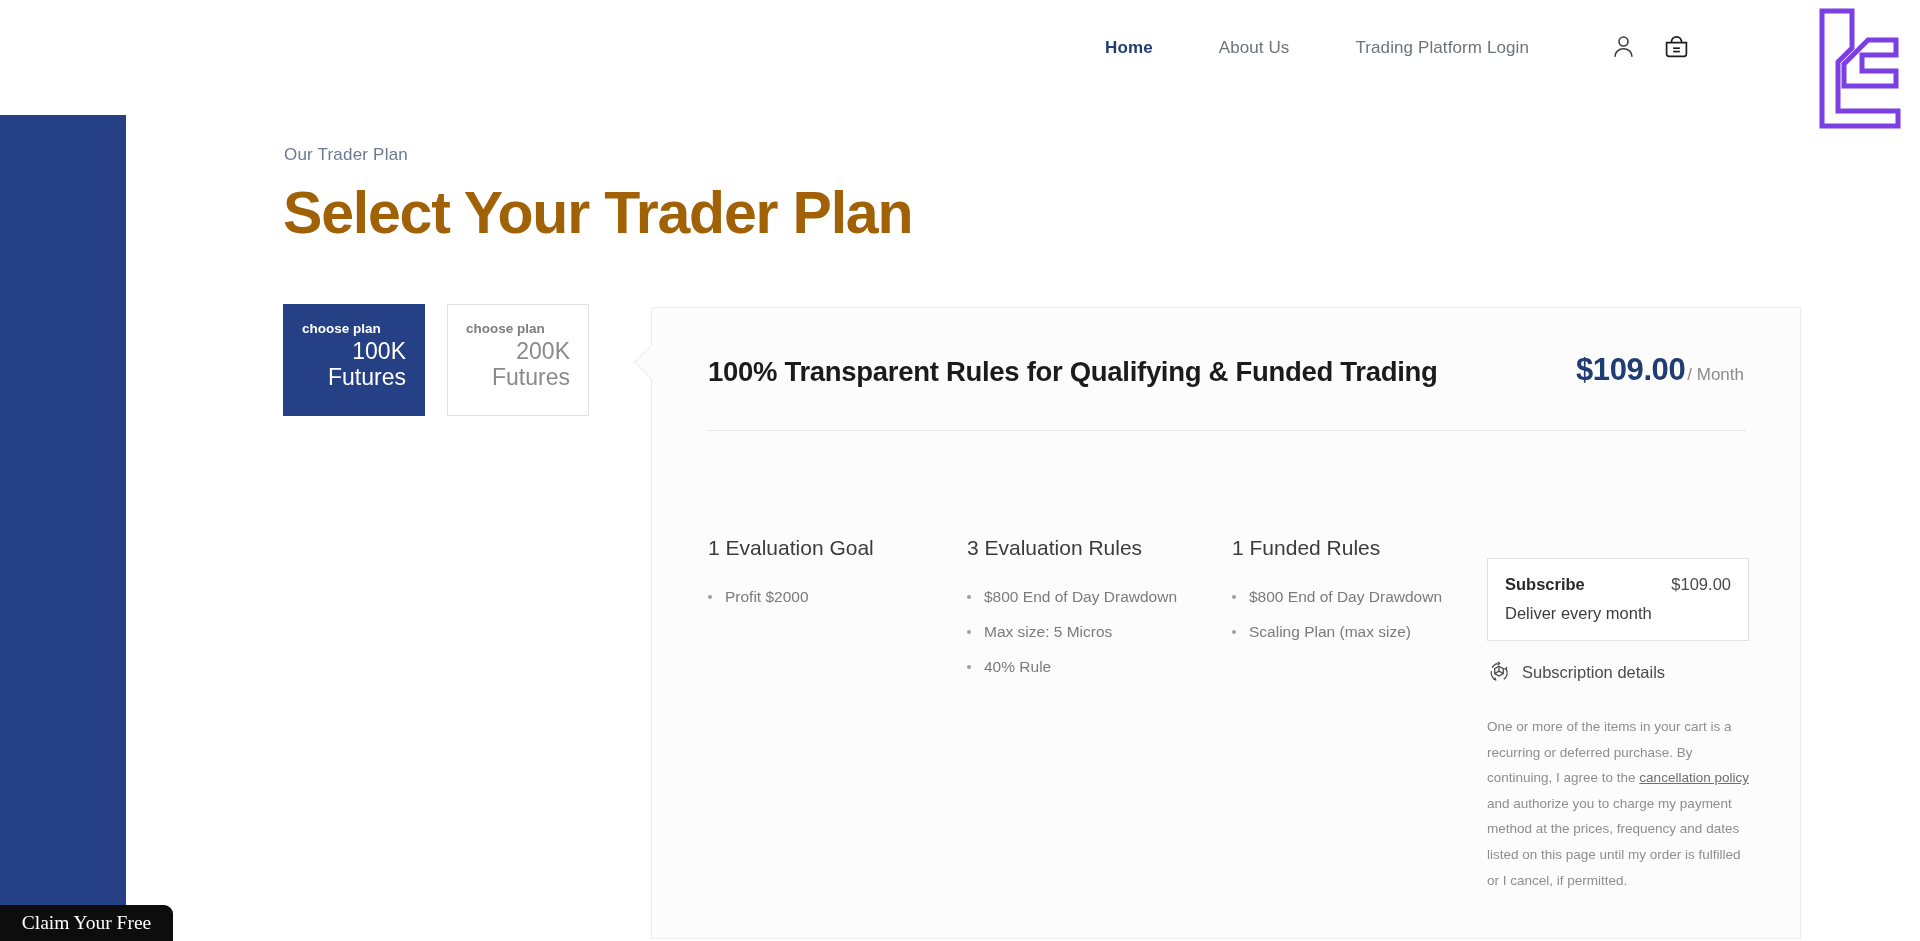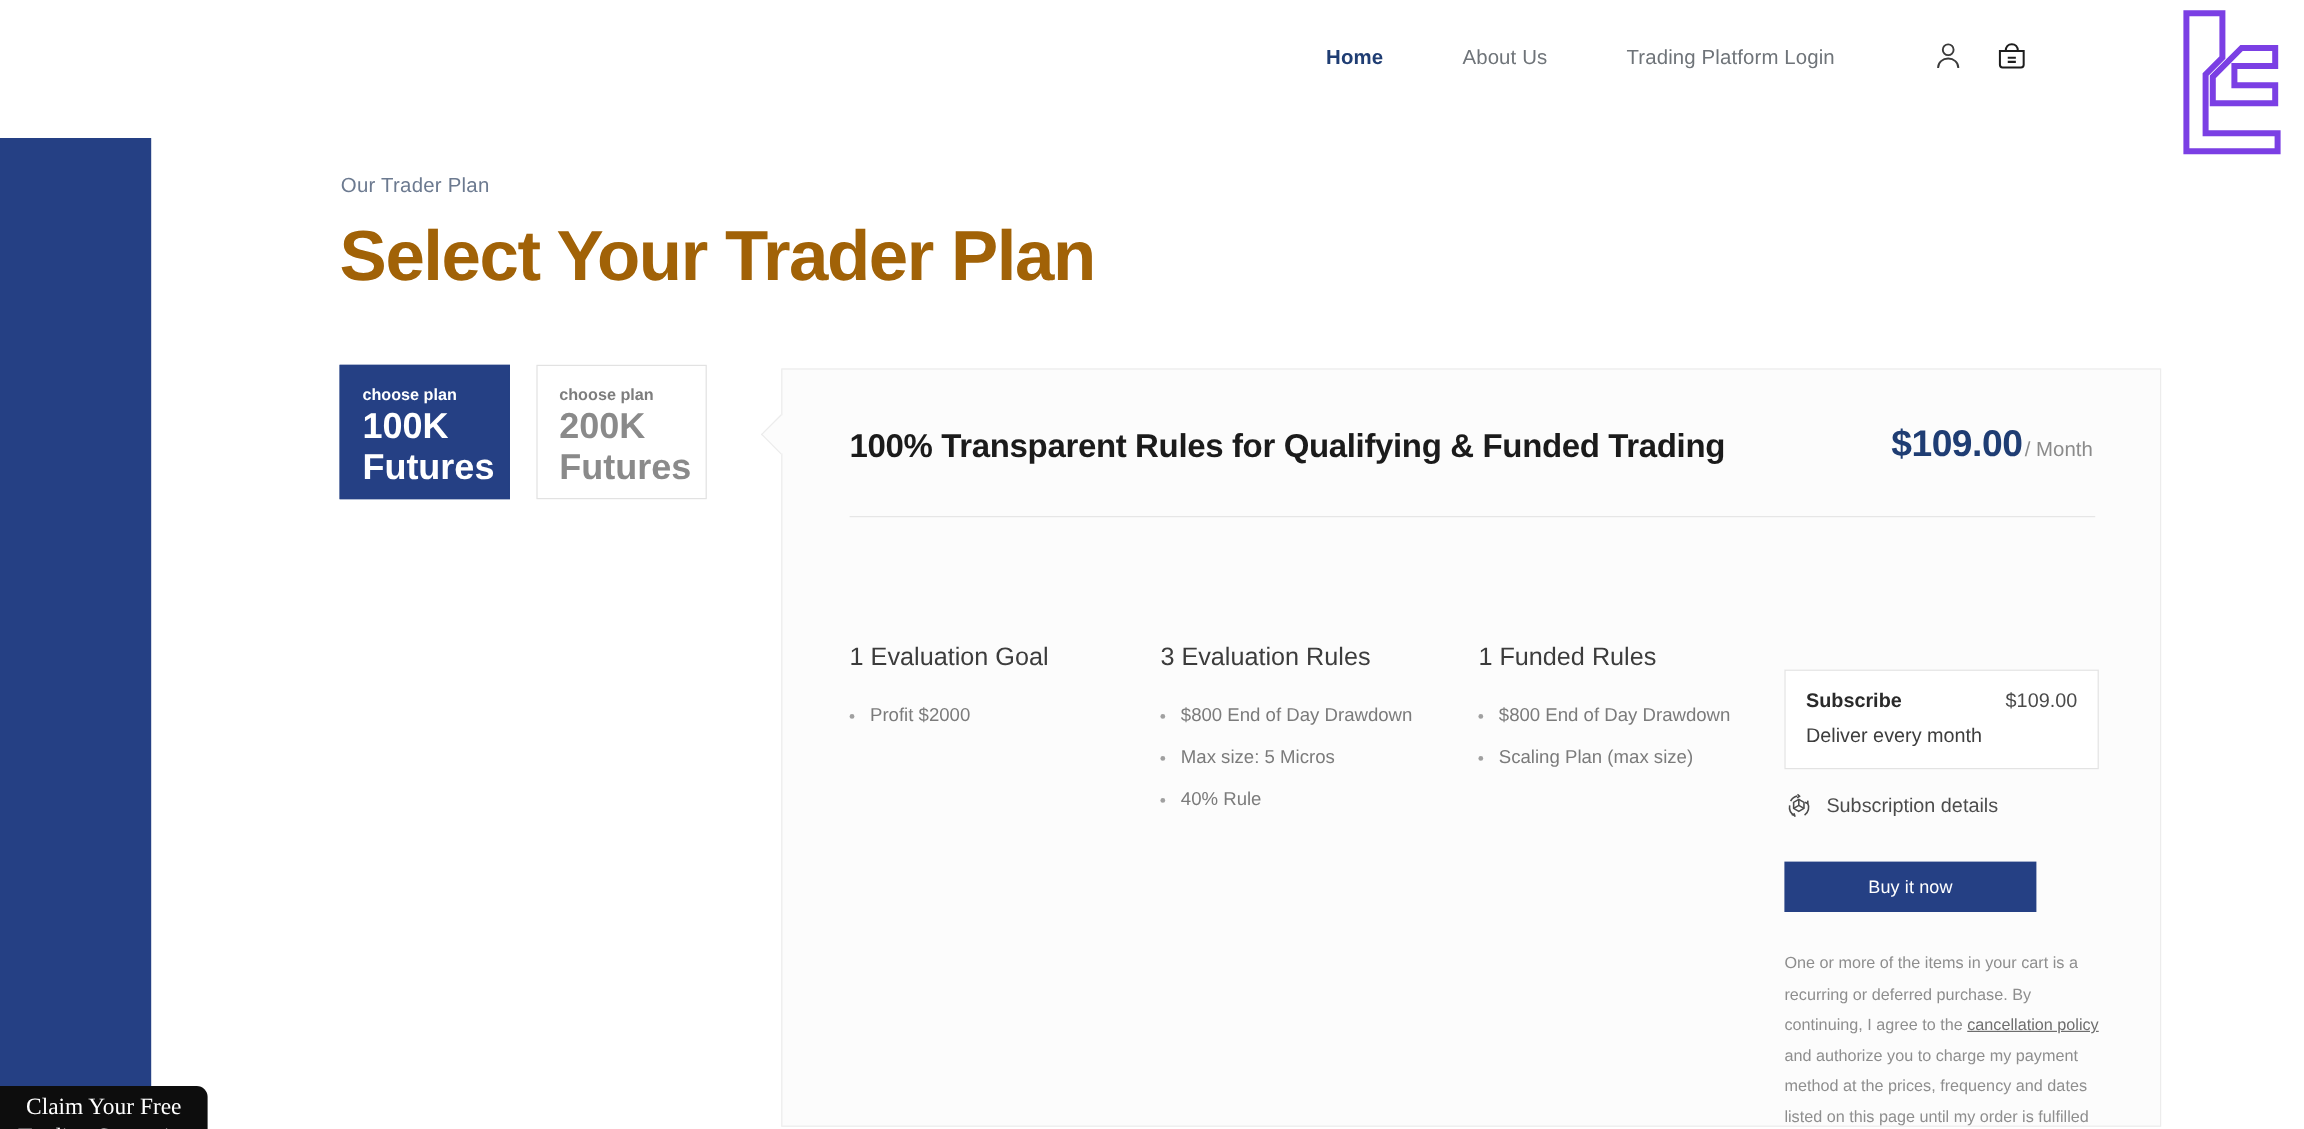--- a/index.html
+++ b/index.html
@@ -65,21 +65,21 @@
   .plan-tab {
     width: 142px; height: 112px; padding: 16px 18px 0 18px;
     cursor: pointer; background: #fff; border: 1px solid #e2e2e2;
   }
   .plan-tab.selected { background: #254084; border-color: #254084; }
   .plan-tab .choose {
     font-size: 13.5px; font-weight: 700; color: #7d7d7d; margin-bottom: 3px;
   }
   .plan-tab.selected .choose { color: #ffffff; }
   .plan-tab .pname {
-    font-size: 30px; font-weight: 700; color: #8a8a8a; line-height: 1.12;
+    font-size: 23px; font-weight: 400; color: #8a8a8a; line-height: 1.12; text-align: right;
   }
   .plan-tab.selected .pname { color: #ffffff; }
 
   
   .detail-card {
     position: absolute; left: 651px; top: 204px; width: 1150px; min-height: 632px;
     background: #fcfcfc; border: 1px solid #ececec;
   }
   .card-notch {
     position: absolute; left: -13px; top: 42px; width: 24px; height: 24px;
@@ -279,21 +279,20 @@
           <path d="M5.2 7.6 A8 8 0 0 1 10.6 3.3"></path>
           <path d="M19.2 8.9 A8 8 0 0 1 16.8 19.3"></path>
           <path d="M4.4 11.2 A8 8 0 0 0 8.3 19.6"></path>
           <path d="M10.9 2 L12.6 3.5 L10.6 4.9"></path>
           <path d="M19.6 7.2 L19.3 9.6 L17.2 8.5"></path>
           <path d="M8.9 20.6 L8.2 18.4 L6.1 19.1"></path>
         </svg>
         <span class="sub-details-text">Subscription details</span>
       </div>
 
-      <button class="buy-btn">Buy it now</button>
 
       <div class="legal">
         <span>One or more of the items in your cart is a recurring or deferred purchase. By continuing, I agree to the </span><a href="#">cancellation policy</a><span> and authorize you to charge my payment method at the prices, frequency and dates listed on this page until my order is fulfilled or I cancel, if permitted.</span>
       </div>
 
     </div>
 
   </div>
 
   <div class="claim-popup">

